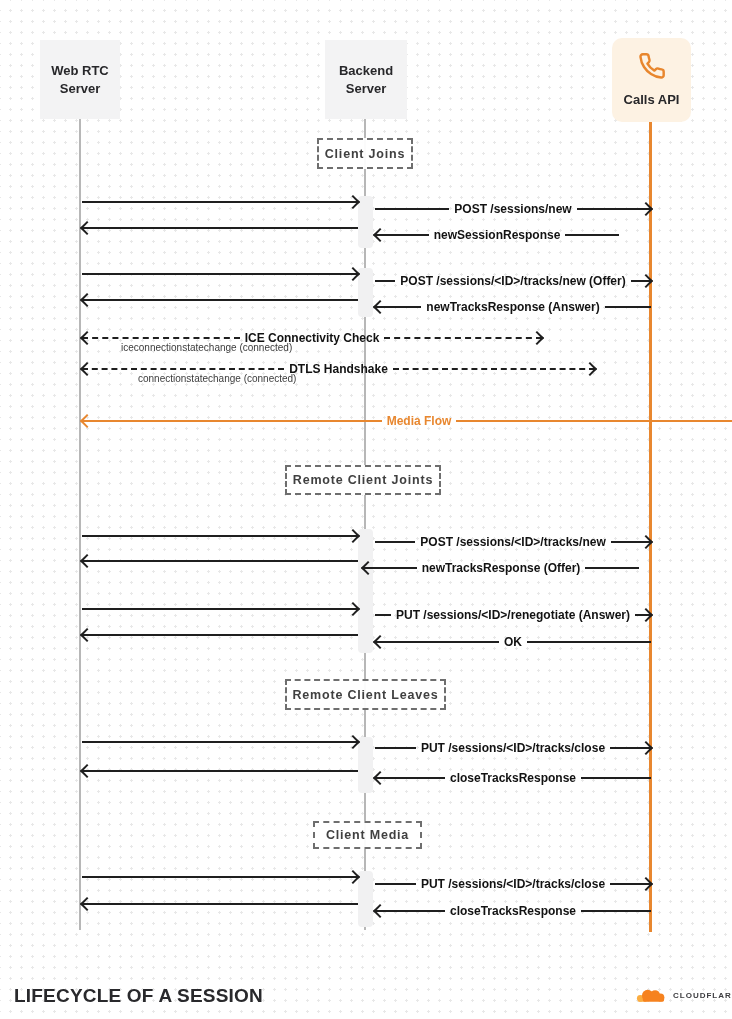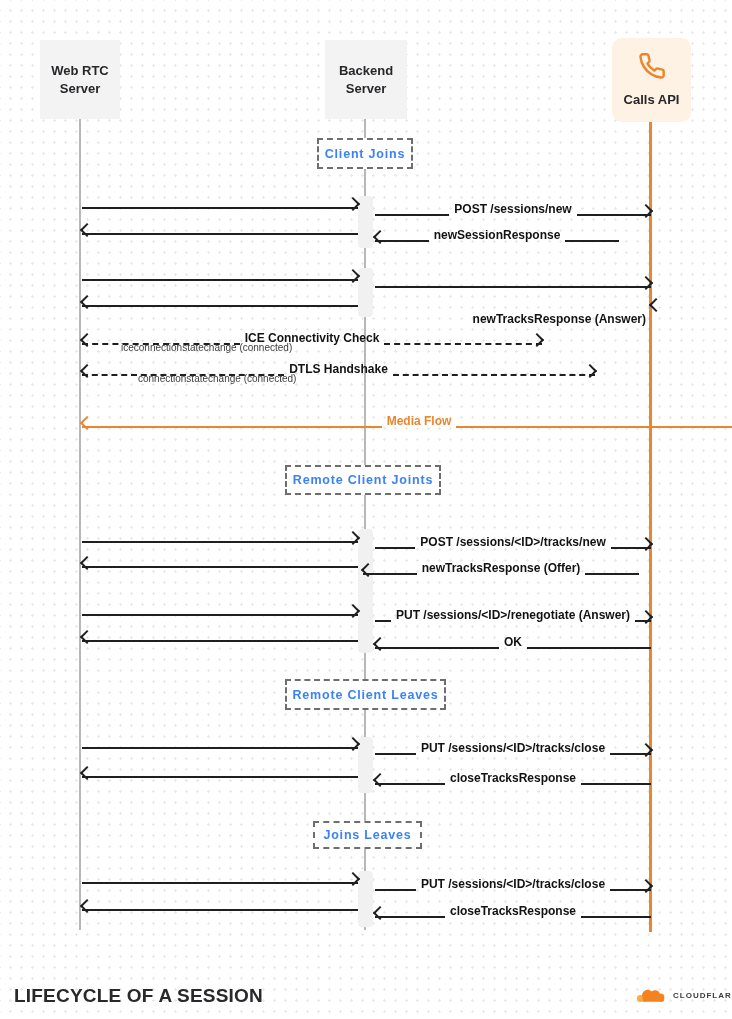--- a/index.html
+++ b/index.html
@@ -16,23 +16,23 @@
   .actor.gray{background:#f3f3f4;}
   .actor.cream{background:#fdf2e3;border-radius:10px;}
   .actor .phone{margin-bottom:7px;}
   
   .lifeline{position:absolute;z-index:1;}
   
   .bar{position:absolute;left:358px;width:15px;background:#f1f1f2;border-radius:4px;z-index:2;}
   
   .phase{position:absolute;box-sizing:border-box;border:2px dashed #6e6e6e;background:rgba(255,255,255,.94);
     display:flex;align-items:center;justify-content:center;z-index:3;
-    font-weight:bold;font-size:12.5px;letter-spacing:.8px;color:#3b82f6;white-space:nowrap;}
-  
-  .msg{position:absolute;display:flex;align-items:flex-end;height:14px;z-index:4;}
+    font-weight:bold;font-size:12.5px;letter-spacing:.8px;color:#404040;white-space:nowrap;}
+  
+  .msg{position:absolute;display:flex;align-items:center;height:14px;z-index:4;}
   .seg{flex:1;height:0;border-top:2px solid #1f1f1f;}
   .seg.dash{border-top-style:dashed;}
   .lbl{flex:none;font-weight:bold;font-size:12px;color:#121212;padding:0 5px;white-space:nowrap;}
   .head{flex:none;width:8px;height:8px;border-top:2.6px solid #1f1f1f;border-right:2.6px solid #1f1f1f;}
   .head.r{transform:rotate(45deg);margin-left:-10px;}
   .head.l{transform:rotate(-135deg);margin-right:-10px;}
   .msg.orange .seg{border-color:#e8872f;}
   .msg.orange .head{border-color:#e8872f;}
   .msg.orange .lbl{color:#e8872f;}
   .sublabel{position:absolute;font-size:10px;color:#3c3c3c;white-space:nowrap;z-index:4;}
@@ -76,21 +76,21 @@
   <div class="phase" style="left:317px;top:138px;width:96px;height:31px;">
     <span>Client Joins</span>
   </div>
   <div class="phase" style="left:285px;top:679px;width:161px;height:31px;">
     <span>Remote Client Leaves</span>
   </div>
   <div class="phase" style="left:285px;top:465px;width:156px;height:30px;">
     <span>Remote Client Joints</span>
   </div>
   <div class="phase" style="left:313px;top:821px;width:109px;height:28px;">
-    <span>Joins Leaves</span>
+    <span>Client Media</span>
   </div>
 
   <div class="msg" style="left:82px;top:195px;width:276px;">
       <div class="seg"></div>
       <div class="head r"></div>
     </div>
   <div class="msg" style="left:375px;top:202px;width:276px;">
     <div class="seg"></div>
       <span class="lbl">POST /sessions/new</span>
       <div class="seg"></div>
@@ -106,28 +106,29 @@
       <span class="lbl">newSessionResponse</span>
       <div class="seg"></div>
   </div>
 
   <div class="msg" style="left:82px;top:267px;width:276px;">
       <div class="seg"></div>
       <div class="head r"></div>
     </div>
   <div class="msg" style="left:375px;top:274px;width:276px;">
     <div class="seg"></div>
+      <span class="lbl">POST /sessions/&lt;ID&gt;/tracks/new (Offer)</span>
       <div class="seg"></div>
       <div class="head r"></div>
   </div>
   <div class="msg" style="left:82px;top:293px;width:276px;">
       <div class="head l"></div>
       <div class="seg"></div>
     </div>
-  <div class="msg" style="left:375px;top:300px;width:276px;flex-direction:column;">
+  <div class="msg" style="left:375px;top:300px;width:276px;">
     <div class="head l"></div>
       <div class="seg"></div>
       <span class="lbl">newTracksResponse (Answer)</span>
       <div class="seg"></div>
   </div>
 
   <div class="msg" style="left:82px;top:331px;width:460px;">
     <div class="head l"></div>
       <div class="seg dash"></div>
       <span class="lbl">ICE Connectivity Check</span>

